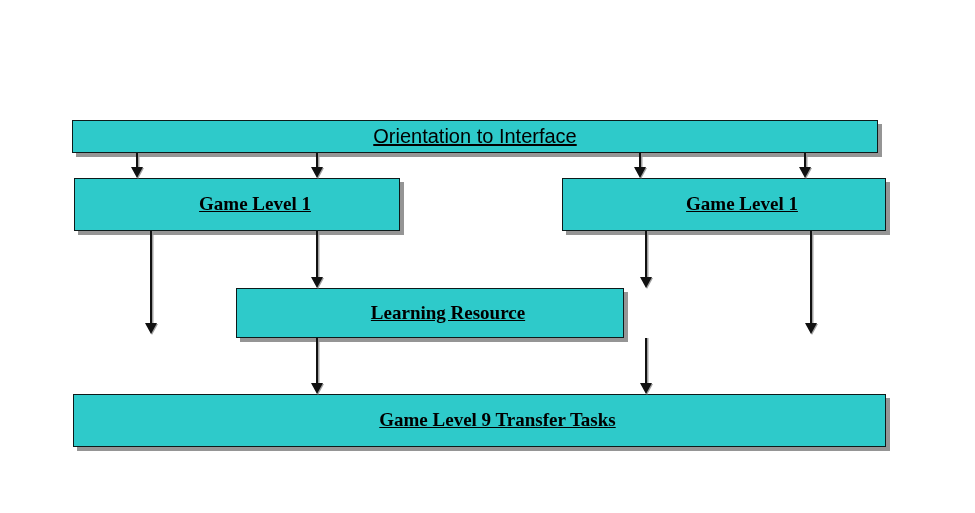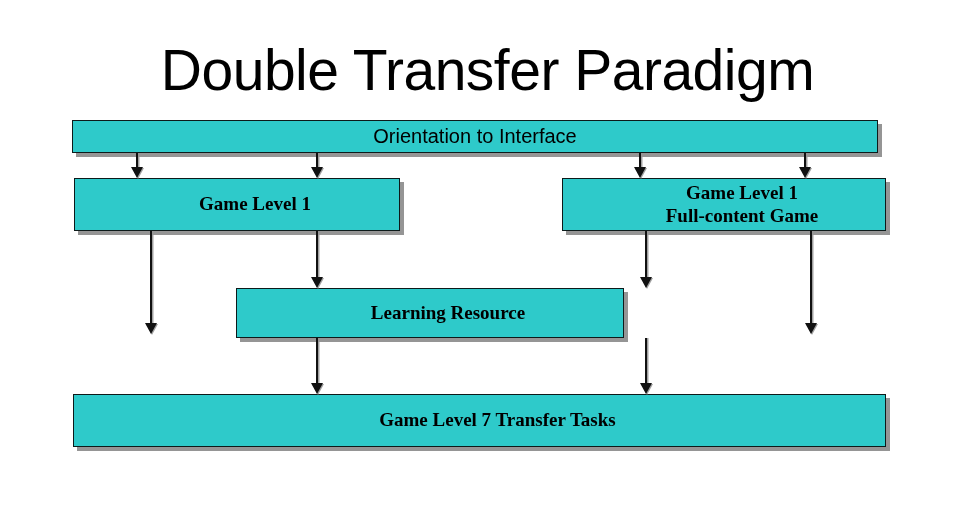--- a/index.html
+++ b/index.html
@@ -43,20 +43,21 @@
     display: flex;
     align-items: center;
     justify-content: center;
     text-align: center;
     color: #000000;
   }
   .box-label {
     display: block;
     width: 100%;
     line-height: 1.18;
+    text-decoration: underline;
   }
   .serif-bold {
     font-family: "Liberation Serif", serif;
     font-weight: bold;
     font-size: 19px;
     padding-left: 36px;
   }
   .sans-plain {
     font-family: "Liberation Sans", sans-serif;
     font-weight: 400;
@@ -91,45 +92,43 @@
     border-right: 6.5px solid transparent;
     border-top: 11px solid #111111;
     filter: drop-shadow(1.5px 1px 0 rgba(150,150,150,0.9));
   }
 </style>
 </head>
 <body>
 
 <div id="canvas">
 
-  <div id="title">Double Transfer Paradigm</div>
 
   <div class="box" id="box-orientation">
     <span class="box-label sans-plain">Orientation to Interface</span>
   </div>
 
   <div class="box" id="box-partial">
     <span class="box-label serif-bold">
       <span>Game Level 1</span><br>
     </span>
   </div>
 
   <div class="box" id="box-full">
     <span class="box-label serif-bold">
       <span>Game Level 1</span><br>
-      <span>Full-content  Game</span>
     </span>
   </div>
 
   <div class="box" id="box-learning">
     <span class="box-label serif-bold">Learning Resource</span>
   </div>
 
   <div class="box" id="box-transfer">
-    <span class="box-label serif-bold">Game Level 7 Transfer Tasks</span>
+    <span class="box-label serif-bold">Game Level 9 Transfer Tasks</span>
   </div>
 
   <div id="arrow-layer">
       <div class="arrow" style="left: 131px; top: 153px; height: 25px;">
         <div class="shaft" style="height: 15px;"></div>
         <div class="head" style="top: 14px;"></div>
       </div>
       <div class="arrow" style="left: 311px; top: 153px; height: 25px;">
         <div class="shaft" style="height: 15px;"></div>
         <div class="head" style="top: 14px;"></div>

